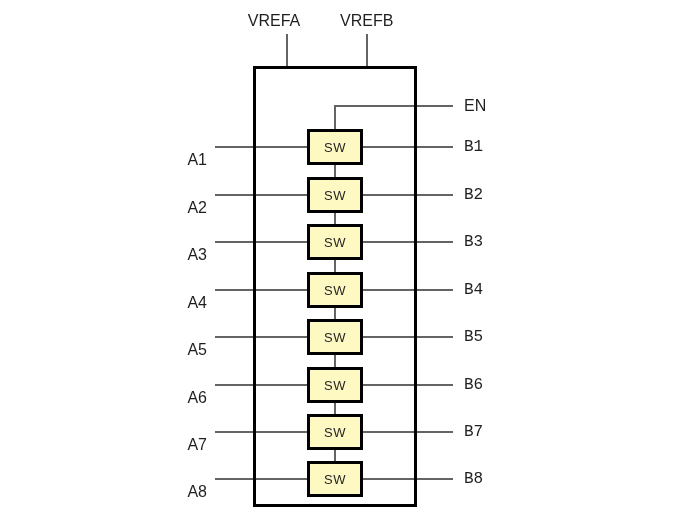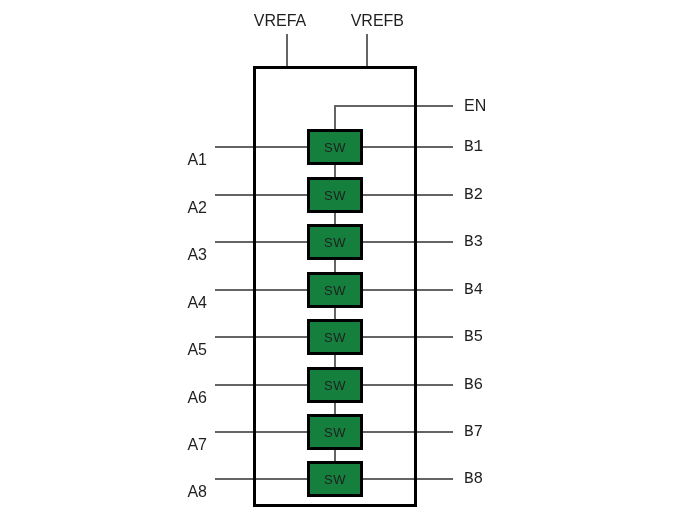--- a/index.html
+++ b/index.html
@@ -22,22 +22,22 @@
   .stub-vrefb { left: 366px; top: 34px; height: 32px; }
 
   .en-h { left: 334px; top: 105px; width: 119px; }
   .en-chain { left: 334px; top: 105px; height: 357px; }
 
   
   .pin-label {
     position: absolute; height: 20px; line-height: 20px;
     font-size: 16px; white-space: nowrap;
   }
-  .label-vrefa { left: 248px; top: 11px; width: 64px; text-align: center; }
-  .label-vrefb { left: 340px; top: 11px; width: 64px; text-align: right; }
+  .label-vrefa { left: 242px; top: 11px; width: 64px; text-align: center; }
+  .label-vrefb { left: 340px; top: 11px; width: 64px; text-align: left; }
   .label-en    { left: 464px; top: 96px; text-align: center; }
 
   
   .ic-outline {
     position: absolute; left: 253px; top: 66px;
     width: 164px; height: 441px;
     border: 3px solid #000000;
     box-sizing: border-box;
     background: transparent;
   }
@@ -50,21 +50,21 @@
   .a-label { position: absolute; left: 160px; width: 47px; top: -10px; text-align: right; margin-top: 13px; }
   .b-label { position: absolute; left: 464px; top: -10px; font-family: Liberation Mono, monospace; }
   .wire-a  { position: absolute; left: 215px; top: -1px; width: 92px; height: 2px; background: #646464; }
   .wire-b  { position: absolute; left: 363px; top: -1px; width: 90px; height: 2px; background: #646464; }
 
   .sw-box {
     position: absolute; left: 307px; top: -18px;
     width: 56px; height: 36px;
     border: 3px solid #000000;
     box-sizing: border-box;
-    background: #15803d;
+    background: #fef9c3;
     display: flex; align-items: center; justify-content: center;
   }
   .sw-text { font-size: 13px; letter-spacing: 0.5px; color: #1f1f1f; }
 </style>
 </head>
 <body>
 
 <div class="canvas">
 
   <div class="wire v stub-vrefa"></div>

